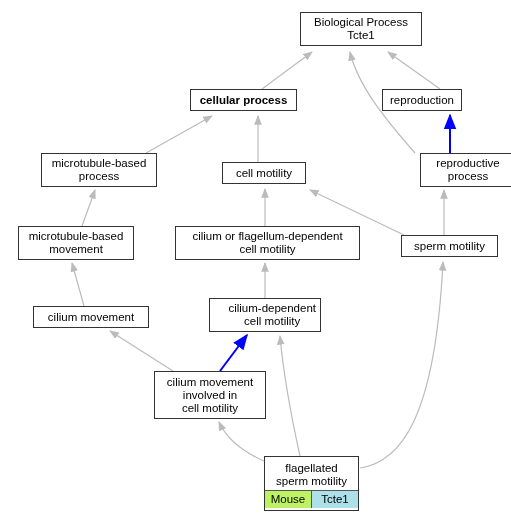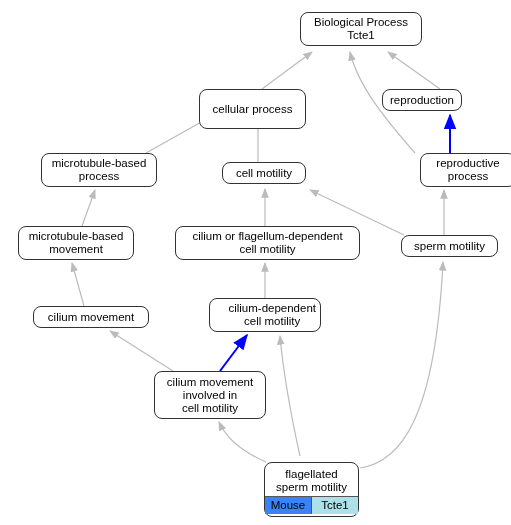--- a/index.html
+++ b/index.html
@@ -18,21 +18,21 @@
     z-index:2;
   }
   .node .label{
     font-size:11.5px;
     line-height:13px;
     color:#000000;
     text-align:center;
     padding:2px 4px;
     white-space:pre-line;
   }
-  .node.term{border-color:#333333;border-radius:8px;}
+  .node.term{border-color:#333333;}
   .annot-row{
     display:flex;
     border-top:1.5px solid #555555;
   }
   .annot-cell{
     flex:1;
     font-size:11.5px;
     line-height:13px;
     color:#000000;
     text-align:center;
@@ -72,21 +72,21 @@
         <path d="M 266 462 C 243 452 227 440 219 422" fill="none" stroke="#bbbbbb" stroke-width="1.2" marker-end="url(#ah-grey)"></path>
         <path d="M 300 456 C 292 420 284 380 280 336" fill="none" stroke="#bbbbbb" stroke-width="1.2" marker-end="url(#ah-grey)"></path>
         <path d="M 360 468 C 400 462 435 420 443 262" fill="none" stroke="#bbbbbb" stroke-width="1.2" marker-end="url(#ah-grey)"></path>
       </g>
   </svg>
   <div id="node-layer">
       <div class="node term" style="left: 300px; top: 12px; width: 122px; height: 34px;">
         <div class="label">Biological Process
 Tcte1</div>
       </div>
-      <div class="node term" style="left: 199px; top: 89px; width: 107px; height: 40px;">
+      <div class="node term" style="left: 190px; top: 89px; width: 107px; height: 22px; font-weight: bold;">
         <div class="label">cellular process</div>
       </div>
       <div class="node term" style="left: 382px; top: 89px; width: 80px; height: 22px;">
         <div class="label">reproduction</div>
       </div>
       <div class="node term" style="left: 41px; top: 153px; width: 116px; height: 34px;">
         <div class="label">microtubule-based
 process</div>
       </div>
       <div class="node term" style="left: 222px; top: 162px; width: 84px; height: 22px;">
@@ -112,22 +112,22 @@
       </div>
       <div class="node term" style="left: 209px; top: 298px; width: 112px; height: 34px; align-items: flex-end;">
         <div class="label">cilium-dependent
 cell motility</div>
       </div>
       <div class="node term" style="left: 154px; top: 371px; width: 112px; height: 48px;">
         <div class="label">cilium movement
 involved in
 cell motility</div>
       </div>
-      <div class="node term" style="left: 264px; top: 456px; width: 95px; height: 55px; margin-top: 6px;">
+      <div class="node term" style="left: 264px; top: 456px; width: 95px; height: 55px;">
         <div class="label">flagellated
 sperm motility</div>
         <div class="annot-row">
-          <div class="annot-cell" style="background: #3b82f6;">Mouse</div>
+          <div class="annot-cell" style="background: #bef264;">Mouse</div>
           <div class="annot-cell" style="background: rgb(173, 224, 232);">Tcte1</div>
         </div>
       </div>
     </div>
 </div>
 
 </body></html>

